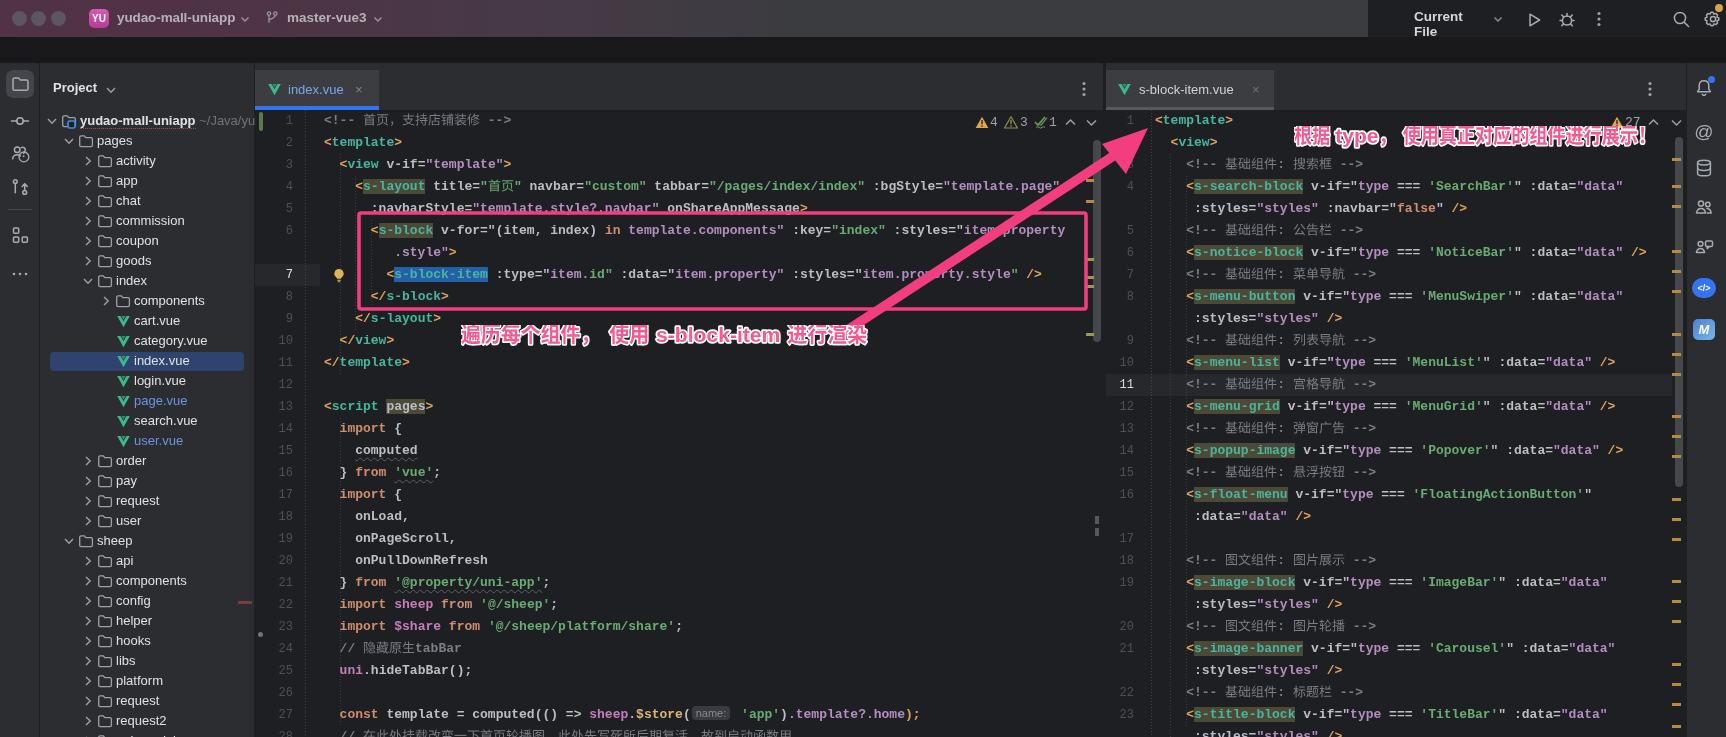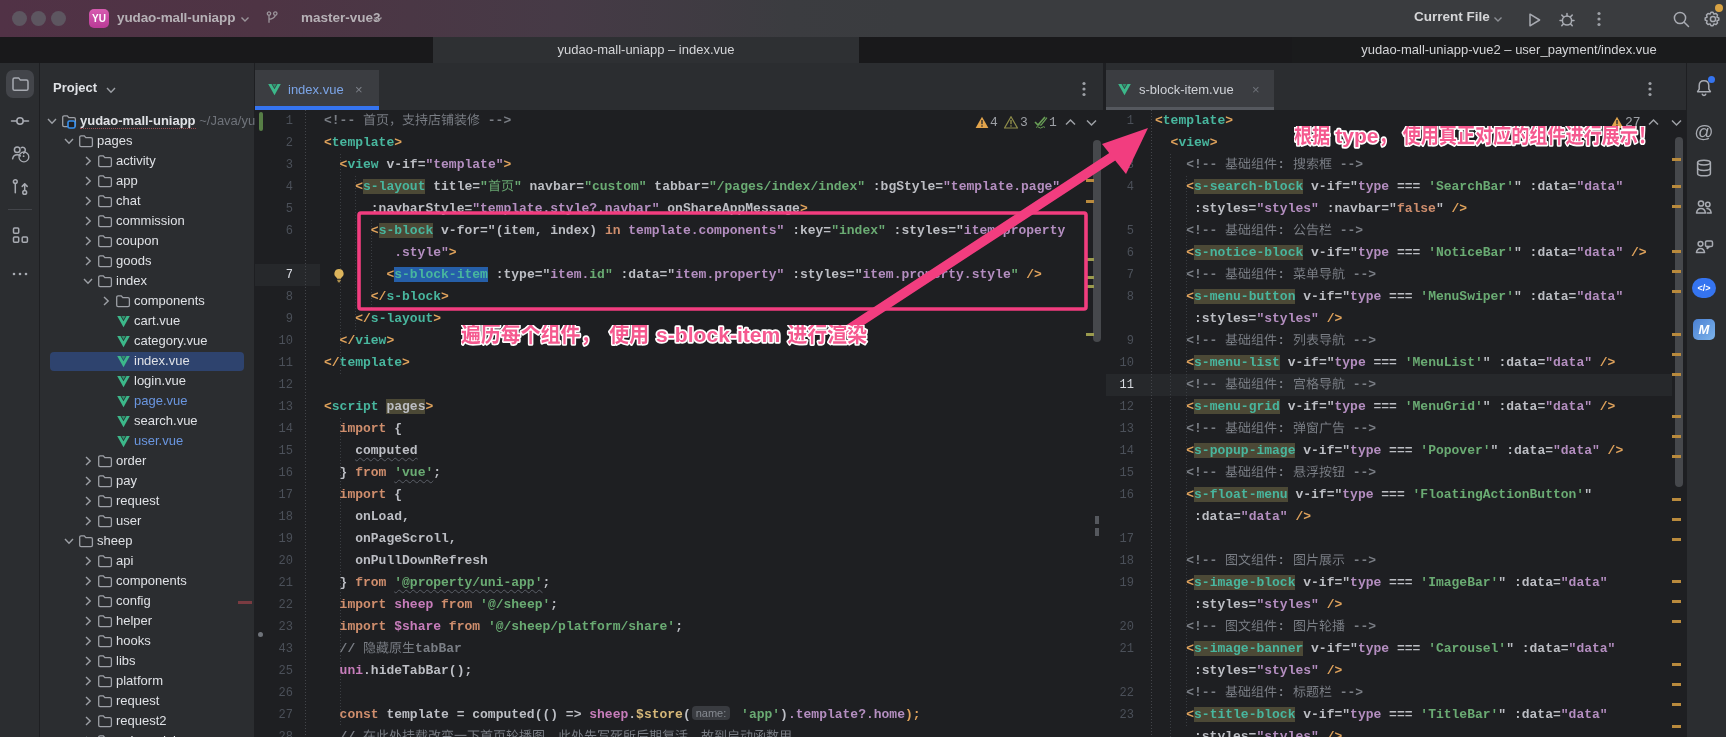--- a/index.html
+++ b/index.html
@@ -7,35 +7,35 @@
 .mono{font-family:"Liberation Mono",monospace}
 .cl{position:absolute;font-family:"Liberation Mono",monospace;font-size:13px;line-height:22px;height:22px;white-space:pre;letter-spacing:0;font-weight:700}
 .ln{position:absolute;font-family:"Liberation Mono",monospace;font-size:12px;line-height:22px;text-align:right;width:40px}
 .cj{display:inline-block;position:relative;height:0}
 .tr{position:absolute;font-size:13px;line-height:20px;color:#dfe1e5;white-space:pre}
 .rw{border-bottom:1px dotted #a14d52;padding-bottom:0px}
 .wv{text-decoration:underline wavy #5a5e66 1px;text-underline-offset:3px}
 .inlay{display:inline-block;background:#393b40;color:#868a91;border-radius:4px;font-size:11px;line-height:14px;height:14px;padding:0 4px;margin:0 3px 0 1px;font-family:"Liberation Sans";font-weight:400;vertical-align:1px}
 .wtab{position:absolute;top:0;height:100%;font-size:13px;color:#d4d5d8;text-align:center;line-height:26px;overflow:hidden;white-space:nowrap}
 </style></head><body>
-<div class="abs" style="left:0;top:0;width:1726px;height:37px;background:linear-gradient(90deg,#513246 0,#4e3444 260px,#463a46 560px,#3b3c40 790px,#3a3c3f 900px,#3a3c3f 100%)">
+<div class="abs" style="left:0;top:0;width:1368px;height:37px;background:linear-gradient(90deg,#513246 0,#4e3444 260px,#463a46 560px,#3b3c40 790px,#3a3c3f 900px,#3a3c3f 100%)">
     <div class="abs" style="left:11.5px;top:11px;width:15px;height:15px;border-radius:50%;background:#5d5660"></div>
     <div class="abs" style="left:31px;top:11px;width:15px;height:15px;border-radius:50%;background:#5d5660"></div>
     <div class="abs" style="left:50.5px;top:11px;width:15px;height:15px;border-radius:50%;background:#5d5660"></div>
     <div class="abs" style="left:89px;top:9px;width:20px;height:19px;border-radius:5px;background:linear-gradient(180deg,#d75bb0,#b93a96);color:#fff;font-size:10px;font-weight:700;text-align:center;line-height:19px">YU</div>
     <div class="abs" style="left:117px;top:10px;font-size:13.5px;font-weight:600;color:#b6b1b6;letter-spacing:-.1px">yudao-mall-uniapp</div>
     <svg class="abs" style="left:239px;top:13px" width="12" height="12" viewBox="0 0 12 12" fill="none" stroke="#9b959b" stroke-width="1.4">
       <path d="M2.5 4.5l3.5 3.5 3.5-3.5"></path>
     </svg>
     <svg class="abs" style="left:264px;top:10px" width="16" height="16" viewBox="0 0 16 16" fill="none" stroke="#9b959b" stroke-width="1.3">
       <circle cx="5" cy="3.6" r="1.7"></circle>
       <circle cx="11.3" cy="3.6" r="1.7"></circle>
       <path d="M5 5.4v7.4M5 9.3c3-.4 5.5-1.5 6.3-3.8"></path>
     </svg>
-    <div class="abs" style="left:301px;top:10px;font-size:13.5px;font-weight:600;color:#b6b1b6">master-vue3</div>
+    <div class="abs" style="left:287px;top:10px;font-size:13.5px;font-weight:600;color:#b6b1b6">master-vue3</div>
     <svg class="abs" style="left:372px;top:13px" width="12" height="12" viewBox="0 0 12 12" fill="none" stroke="#9b959b" stroke-width="1.4">
       <path d="M2.5 4.5l3.5 3.5 3.5-3.5"></path>
     </svg>
     <div class="abs" style="left:1414px;top:9px;font-size:13.5px;font-weight:600;color:#d5d6d8">Current File</div>
     <svg class="abs" style="left:1492px;top:13px" width="12" height="12" viewBox="0 0 12 12" fill="none" stroke="#8d9096" stroke-width="1.4">
       <path d="M2.5 4.5l3.5 3.5 3.5-3.5"></path>
     </svg>
     <svg class="abs" style="left:1524px;top:10px" width="20" height="20" viewBox="0 0 20 20" fill="none" stroke="#a8abb2" stroke-width="1.5" stroke-linecap="round" stroke-linejoin="round">
       <path d="M6 4.2v11.6l9.6-5.8z"></path>
     </svg>
@@ -52,22 +52,20 @@
       <circle cx="9" cy="9" r="5.6"></circle>
       <path d="M13.2 13.2l4.3 4.3"></path>
     </svg>
     <svg class="abs" style="left:1703px;top:9px" width="20" height="20" viewBox="0 0 20 20" fill="none" stroke="#a8abb2" stroke-width="1.5" stroke-linecap="round" stroke-linejoin="round">
       <circle cx="10" cy="10" r="2.6"></circle>
       <path d="M10 3.2l.9 1.9 2.1-.6 1.5 1.5-.6 2.1 1.9.9v2l-1.9.9.6 2.1-1.5 1.5-2.1-.6-.9 1.9h-2l-.9-1.9-2.1.6-1.5-1.5.6-2.1-1.9-.9v-2l1.9-.9-.6-2.1 1.5-1.5 2.1.6.9-1.9z"></path>
     </svg>
     <div class="abs" style="left:1715px;top:4px;width:8px;height:8px;border-radius:50%;background:#d9a343"></div>
   </div>
 <div class="abs" style="left:0;top:37px;width:1726px;height:26px;background:#19191b">
-    <div class="wtab" style="left:433px;width:426px;background:#2e3033">yudao-mall-uniapp – index.vue</div>
-    <div class="wtab" style="left:1292px;width:434px;background:#1a1b1c">yudao-mall-uniapp-vue2 – user_payment/index.vue</div>
   </div>
 <div class="abs" style="left:0;top:63px;width:1726px;height:674px;background:#2b2d30"></div>
 <div class="abs" style="left:0;top:63px;width:40px;height:674px;background:#2b2d30;border-right:1px solid #1e1f22"></div>
 <div class="abs" style="left:6px;top:70px;width:28px;height:28px;border-radius:7px;background:#43454a"></div>
 <svg class="abs" style="left:10px;top:74px" width="20" height="20" viewBox="0 0 20 20" fill="none" stroke="#a8abb2" stroke-width="1.5" stroke-linecap="round" stroke-linejoin="round">
     <path d="M3 5.5c0-.9.7-1.6 1.6-1.6h4l1.8 2.2h6c.9 0 1.6.7 1.6 1.6v7c0 .9-.7 1.6-1.6 1.6H4.6c-.9 0-1.6-.7-1.6-1.6z"></path>
   </svg>
 <svg class="abs" style="left:10px;top:111px" width="20" height="20" viewBox="0 0 20 20" fill="none" stroke="#a8abb2" stroke-width="1.5" stroke-linecap="round" stroke-linejoin="round">
     <circle cx="10" cy="10" r="3.2"></circle>
     <path d="M1.5 10h5.3M13.2 10h5.3"></path>
@@ -441,21 +439,21 @@
 <div class="ln" style="right:1433px;top:528px;color:#4b5059">19</div>
 <div class="cl" style="left:324px;top:528px"><span style="color:#bcbec4">    </span><span style="color:#bcbec4">onPageScroll,</span></div>
 <div class="ln" style="right:1433px;top:550px;color:#4b5059">20</div>
 <div class="cl" style="left:324px;top:550px"><span style="color:#bcbec4">    </span><span style="color:#bcbec4">onPullDownRefresh</span></div>
 <div class="ln" style="right:1433px;top:572px;color:#4b5059">21</div>
 <div class="cl" style="left:324px;top:572px"><span style="color:#bcbec4">  </span><span style="color:#bcbec4">} </span><span style="color:#cf8e6d">from</span><span style="color:#bcbec4"> </span><span class="wv" style="color:#6aab73">'@property/uni-app'</span><span style="color:#bcbec4">;</span></div>
 <div class="ln" style="right:1433px;top:594px;color:#4b5059">22</div>
 <div class="cl" style="left:324px;top:594px"><span style="color:#bcbec4">  </span><span style="color:#cf8e6d">import</span><span style="color:#bcbec4"> </span><span style="color:#c77dbb">sheep</span><span style="color:#bcbec4"> </span><span style="color:#cf8e6d">from</span><span style="color:#bcbec4"> </span><span style="color:#6aab73">'@/sheep'</span><span style="color:#bcbec4">;</span></div>
 <div class="ln" style="right:1433px;top:616px;color:#4b5059">23</div>
 <div class="cl" style="left:324px;top:616px"><span style="color:#bcbec4">  </span><span style="color:#cf8e6d">import</span><span style="color:#bcbec4"> </span><span style="color:#c77dbb">$share</span><span style="color:#bcbec4"> </span><span style="color:#cf8e6d">from</span><span style="color:#bcbec4"> </span><span style="color:#6aab73">'@/sheep/platform/share'</span><span style="color:#bcbec4">;</span></div>
-<div class="ln" style="right:1433px;top:638px;color:#4b5059">43</div>
+<div class="ln" style="right:1433px;top:638px;color:#4b5059">24</div>
 <div class="cl" style="left:324px;top:638px"><span style="color:#bcbec4">  </span><span style="color:#7a7e85">// </span><i class="cj" style="width:52px"><svg style="position:absolute;left:0;bottom:-2.3px" width="52" height="13.8" fill="#7a7e85">
         <use href="#g9" transform="translate(0,11.44) scale(0.013000,-0.013000)"></use>
         <use href="#g10" transform="translate(13,11.44) scale(0.013000,-0.013000)"></use>
         <use href="#g11" transform="translate(26,11.44) scale(0.013000,-0.013000)"></use>
         <use href="#g12" transform="translate(39,11.44) scale(0.013000,-0.013000)"></use>
       </svg></i><span style="color:#7a7e85">tabBar</span></div>
 <div class="ln" style="right:1433px;top:660px;color:#4b5059">25</div>
 <div class="cl" style="left:324px;top:660px"><span style="color:#bcbec4">  </span><span style="color:#c77dbb">uni</span><span style="color:#bcbec4">.</span><span style="color:#bcbec4">hideTabBar</span><span style="color:#bcbec4">();</span></div>
 <div class="ln" style="right:1433px;top:682px;color:#4b5059">26</div>
 <div class="cl" style="left:324px;top:682px"></div>

